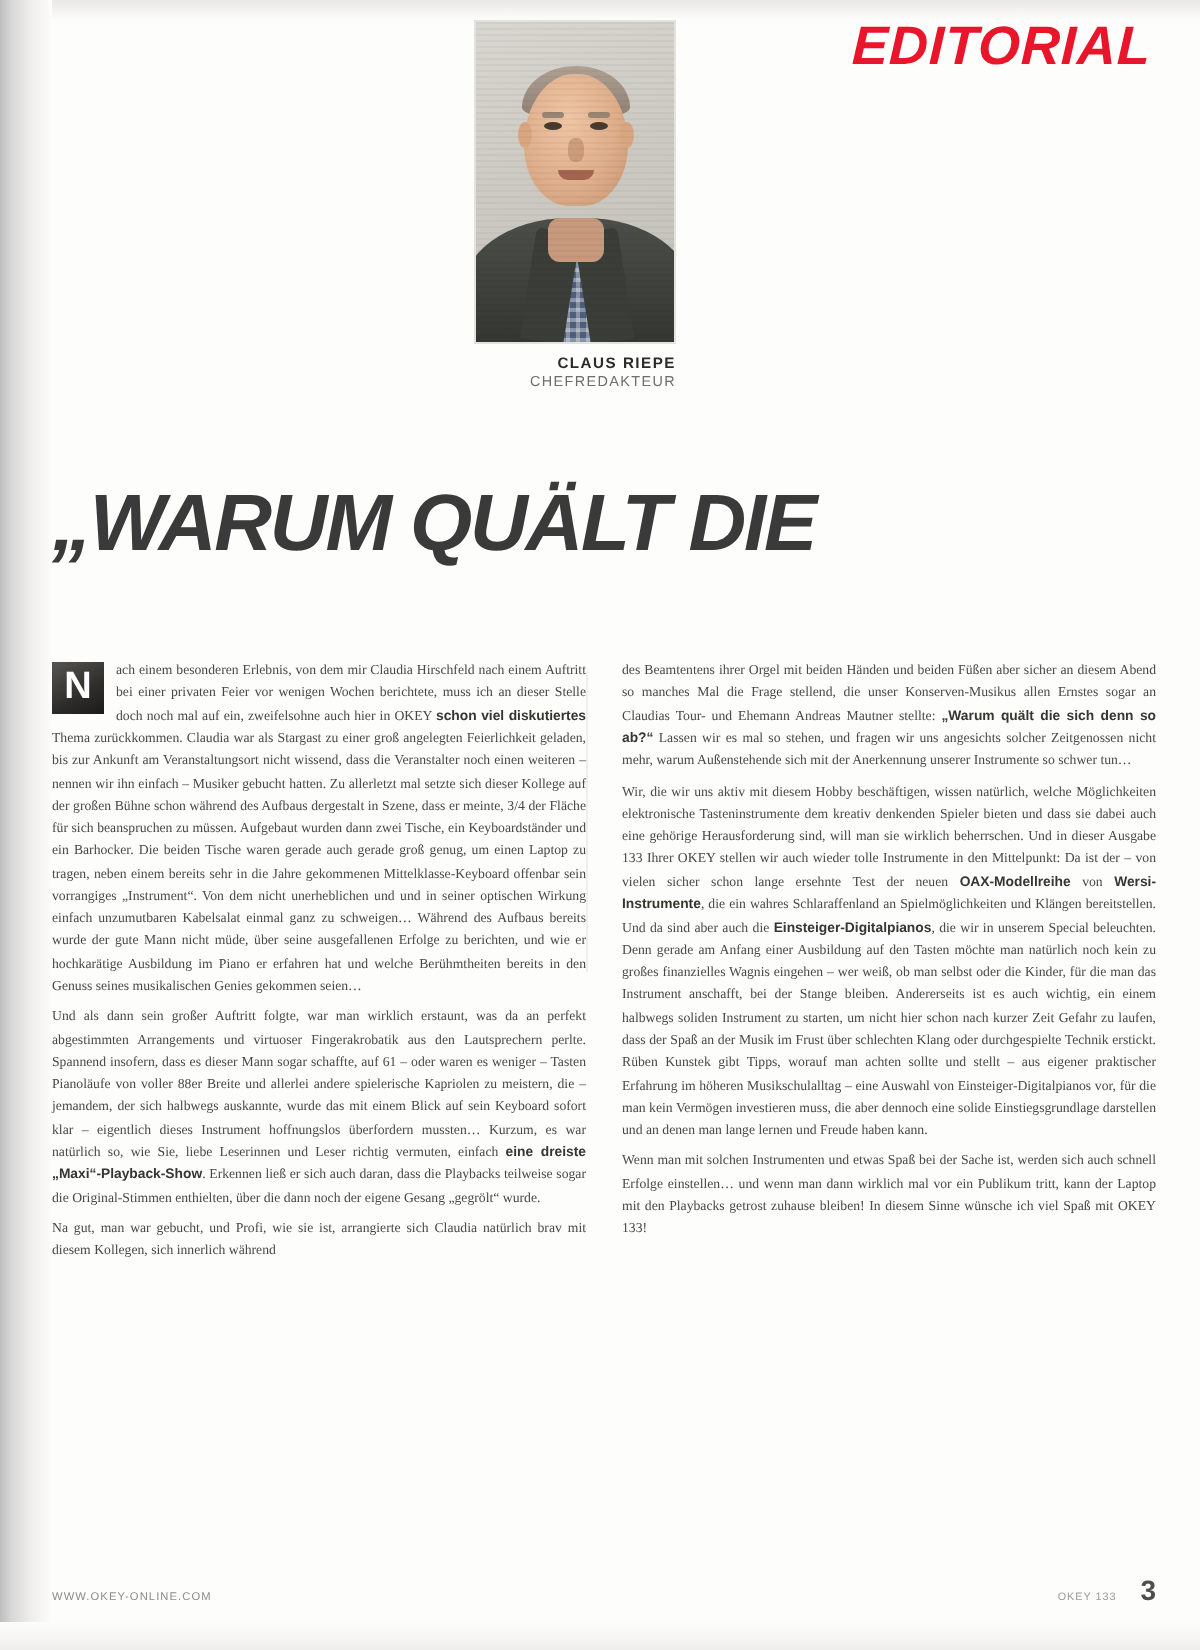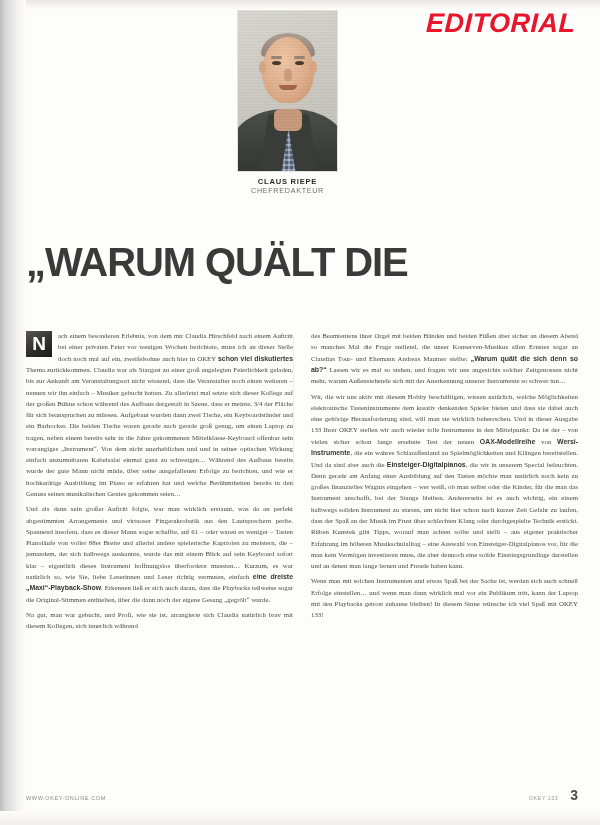--- a/index.html
+++ b/index.html
@@ -116,21 +116,21 @@
   .ph-brow-r{ position:absolute; left:50%; top:45px; margin-left:6px;   width:11px; height:3px; background:#9a8572; border-radius:2px; }
   .ph-mouth { position:absolute; left:50%; top:74px; margin-left:-9px; width:18px; height:5px; background:#a4644f; border-radius:0 0 9px 9px; }
   .ph-nose  { position:absolute; left:50%; top:58px; margin-left:-4px; width:8px; height:12px; background:rgba(170,120,90,.45); border-radius:40%; }
   .ph-grain {
     position:absolute; inset:0;
     background:repeating-linear-gradient(0deg, rgba(0,0,0,.035) 0 1px, rgba(255,255,255,0) 1px 3px);
     mix-blend-mode:multiply;
   }
 
   .caption {
-    text-align:center;
+    text-align:right;
     margin-top:6px;
     font-family:"Liberation Sans", sans-serif;
     line-height:1.18;
   }
   .caption .cap-name {
     display:block;
     font-size:7.6px;
     font-weight:bold;
     letter-spacing:0.75px;
     color:#2b2b2b;
@@ -147,20 +147,21 @@
     position:absolute;
     left:26px; top:216px;
     width:552px;
     font-family:"Liberation Sans", sans-serif;
     font-weight:bold;
     font-size:40px;
     line-height:0.99;
     letter-spacing:-1.1px;
     color:#3a3a3a;
     text-transform:uppercase;
+    font-style:italic;
   }
   .headline .hl-line { display:block; }
 
   
   .body-area {
     position:absolute;
     left:26px; top:330px;
     width:552px; height:430px;
     display:flex;
     gap:18px;

